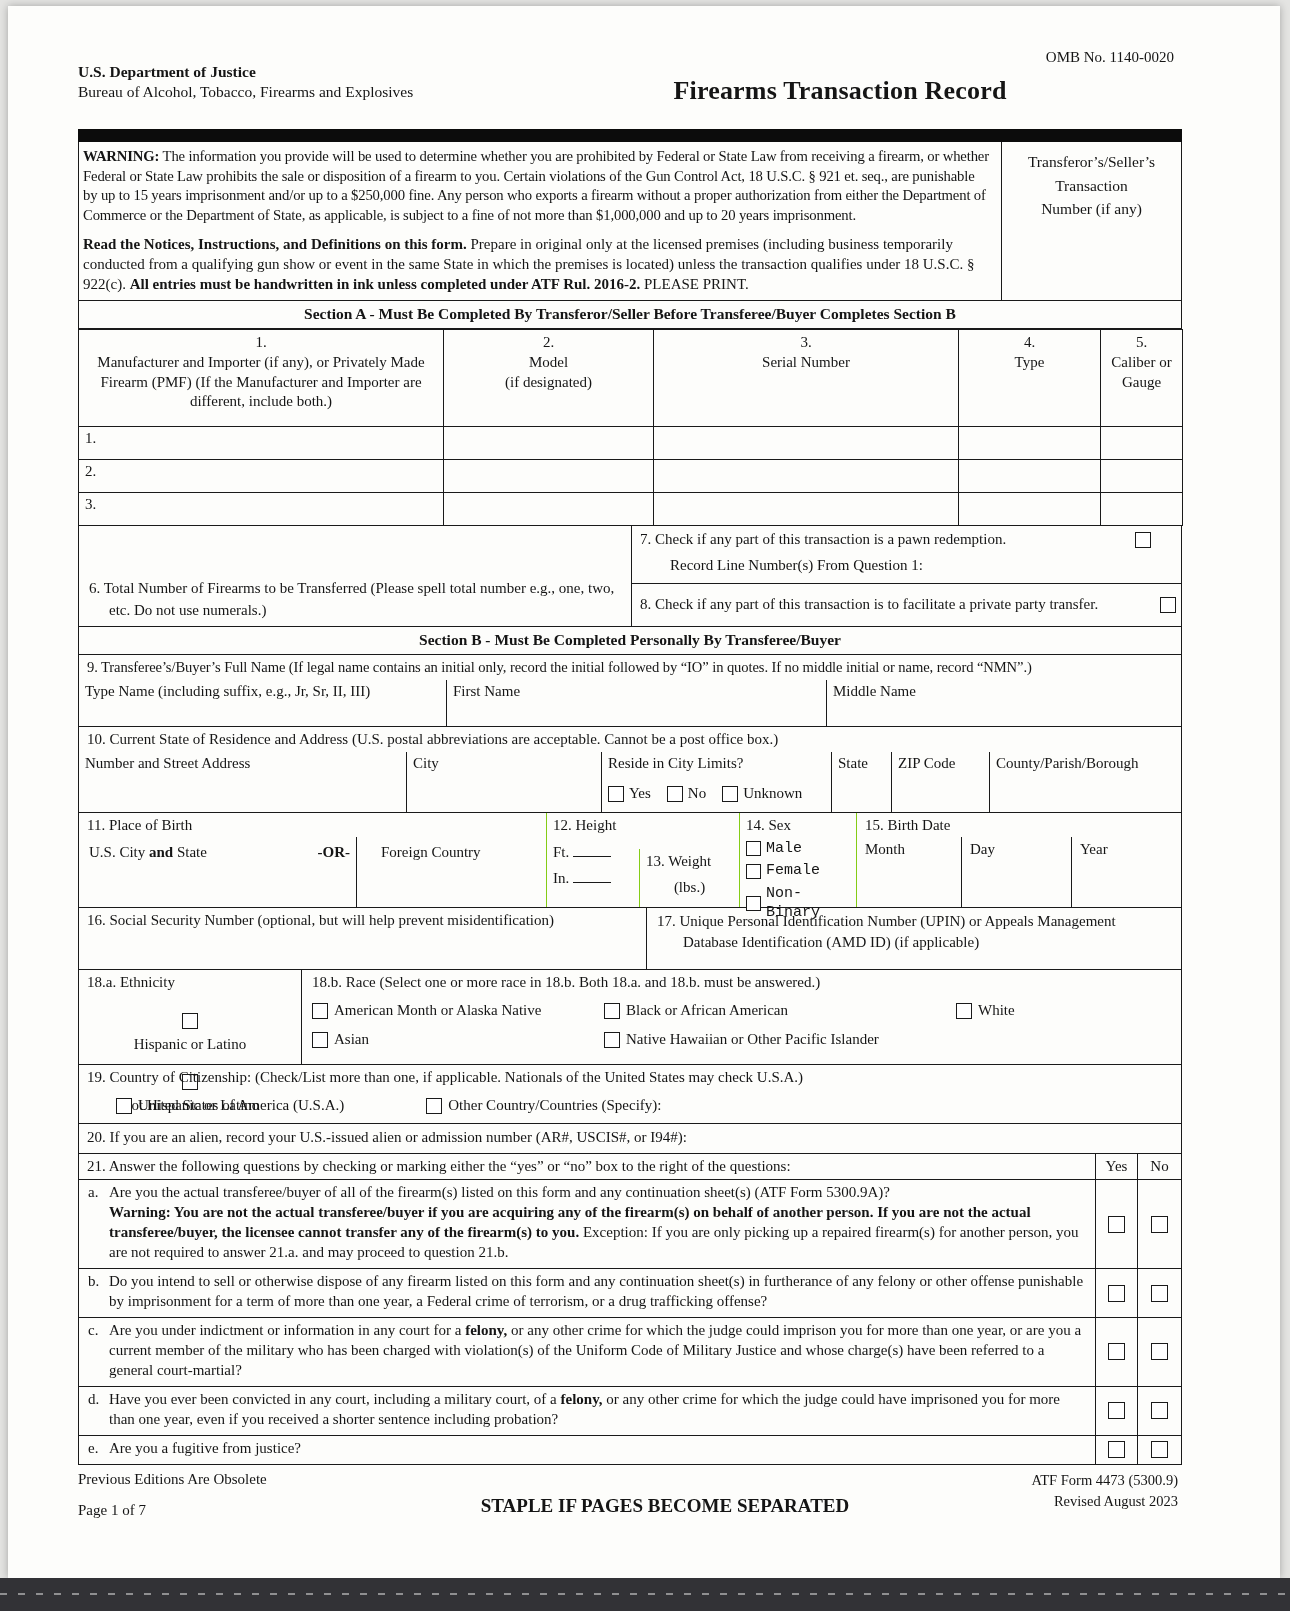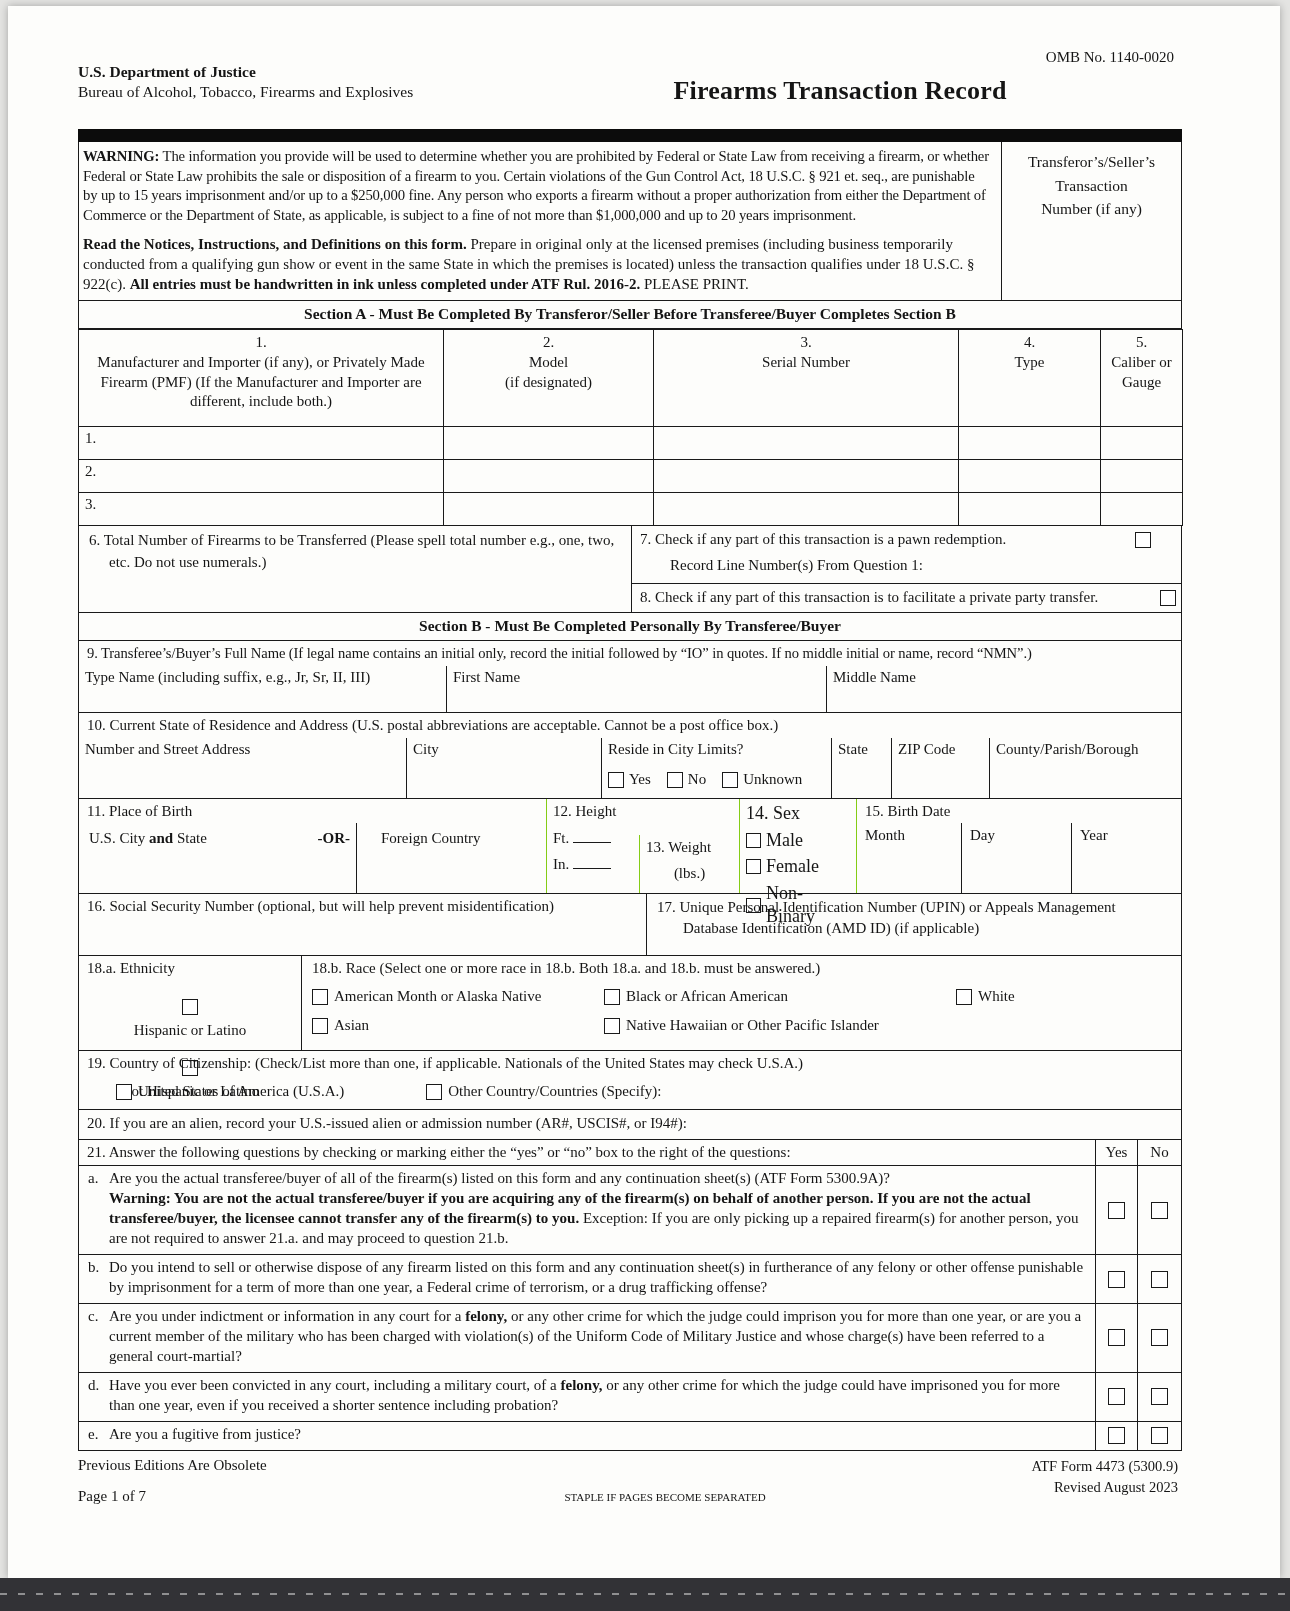--- a/index.html
+++ b/index.html
@@ -44,21 +44,21 @@
   
   table.fa { border-collapse:collapse; width:1104px; table-layout:fixed; }
   table.fa th, table.fa td { border:1px solid #1a1a1a; font-weight:normal; vertical-align:top; }
   table.fa th { padding:3px 6px 4px; }
   .cnum { text-align:center; }
   .clabel { text-align:center; line-height:1.32; }
   table.fa thead th { height:97px; }
   table.fa tbody td { height:33px; padding:2px 6px; }
   
   .q678 { display:flex; }
-  .q6cell { width:552px; padding:4px 10px 4px 30px; text-indent:-20px; line-height:1.45; }
+  .q6cell { width:552px; padding:4px 10px 4px 30px; text-indent:-20px; line-height:1.45;margin-top:48px; }
   .q78cell { flex:1; border-left:1px solid #1a1a1a; display:flex; flex-direction:column; }
   .q7row { display:flex; align-items:center; justify-content:space-between; padding:4px 0 2px 8px; }
   .q7row .cb { margin-right:30px; }
   .q7rec { padding:4px 0 8px 38px; }
   .q8row { border-top:1px solid #1a1a1a; display:flex; align-items:center; justify-content:space-between; padding:4px 0 4px 8px; flex:1; }
   .q8row .cb { margin-right:5px; }
   
   .pad { padding:3px 8px; }
   .nowrap { white-space:nowrap; overflow:hidden; }
   .fields { display:flex; }
@@ -85,22 +85,22 @@
   .col-pob { width:467px; display:flex; flex-direction:column; }
   .pob-head { padding:3px 8px 1px; }
   .pob-sub { flex:1; display:flex; }
   .pob-us { width:277px; padding:6px 6px 0 10px; display:flex; justify-content:space-between; }
   .pob-foreign { flex:1; border-left:1px solid #1a1a1a; padding:6px 24px 0; }
   .col-height { width:93px; padding:3px 6px; }
   .hline { margin-top:7px; }
   .uline { display:inline-block; width:38px; height:13px; border-bottom:1.2px solid #1a1a1a; }
   .col-weight { width:100px; padding:3px 6px;margin-top:36px; }
   .lbs { text-align:center; margin-top:6px; }
-  .col-sex { width:117px; padding:3px 6px; font-size:18px; }
-  .col-sex .cbl { gap:5px; margin-top:3px; display:flex; }
+  .col-sex { width:117px; padding:3px 6px; font-size:15px; }
+  .col-sex .cbl { gap:5px; margin-top:3px; display:flex;font-family:Liberation Mono, monospace; }
   .col-sex .cb { width:15px; height:15px; }
   .col-bdate { flex:1; display:flex; flex-direction:column; }
   .bdate-head { padding:3px 8px 1px; }
   .bdate-sub { flex:1; display:flex; }
   .bdate-sub > div { padding:3px 8px; }
   .bd-month { flex:1; }
   .bd-day { width:110px; border-left:1px solid #1a1a1a; }
   .bd-year { width:110px; border-left:1px solid #1a1a1a; }
   
   .q1617 { display:flex; height:62px; }
@@ -123,21 +123,21 @@
   .q21-text { flex:1; padding:3px 8px 5px 0; line-height:1.33; }
   .yn { width:42px; border-left:1px solid #1a1a1a; display:flex; align-items:center; justify-content:center; }
   .yn-no { width:44px; }
   .yn-head { font-size:15px; }
   .q21-header-text { flex:1; padding:3px 0 3px 8px; }
   .q21 .cb { width:17px; height:17px; }
   
   .footer { display:flex; margin-top:5px; font-size:15px; }
   .f-left { width:330px; }
   .f-left .l2 { margin-top:12px; }
-  .f-center { flex:1; text-align:center; font-weight:normal; font-size:11px; align-self:flex-end; padding-bottom:2px; }
+  .f-center { flex:1; text-align:center; font-weight:bold; font-size:19px; align-self:flex-end; padding-bottom:2px; }
   .f-right { width:260px; text-align:right; font-size:14.5px; line-height:1.45; padding-right:4px; }
   
   .bottom-band {
     position:absolute; left:0; bottom:0; width:1290px; height:33px;
     background:#323236;
   }
   .bottom-band .dots {
     position:absolute; top:15px; left:0; width:100%; height:2px;
     background:repeating-linear-gradient(90deg, rgba(220,220,220,.55) 0 7px, transparent 7px 18px);
   }

